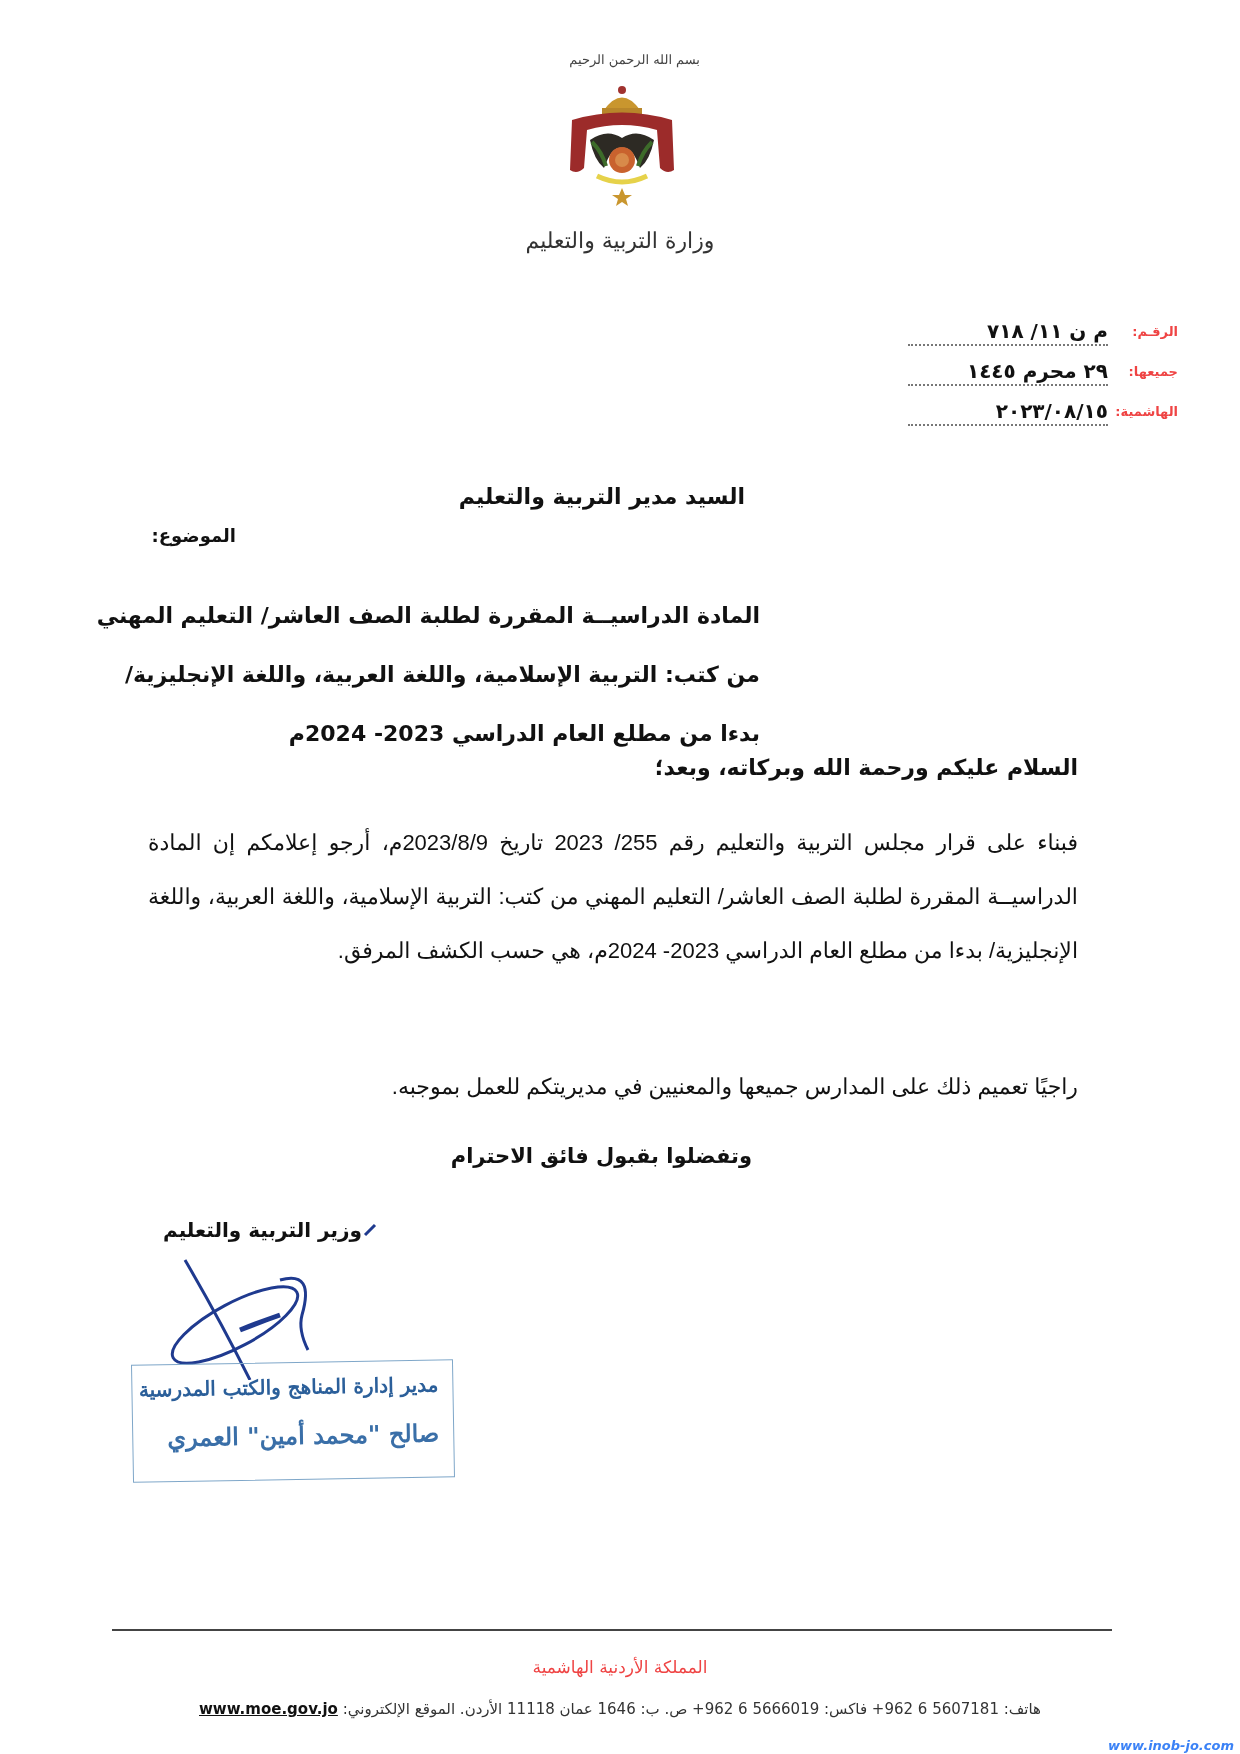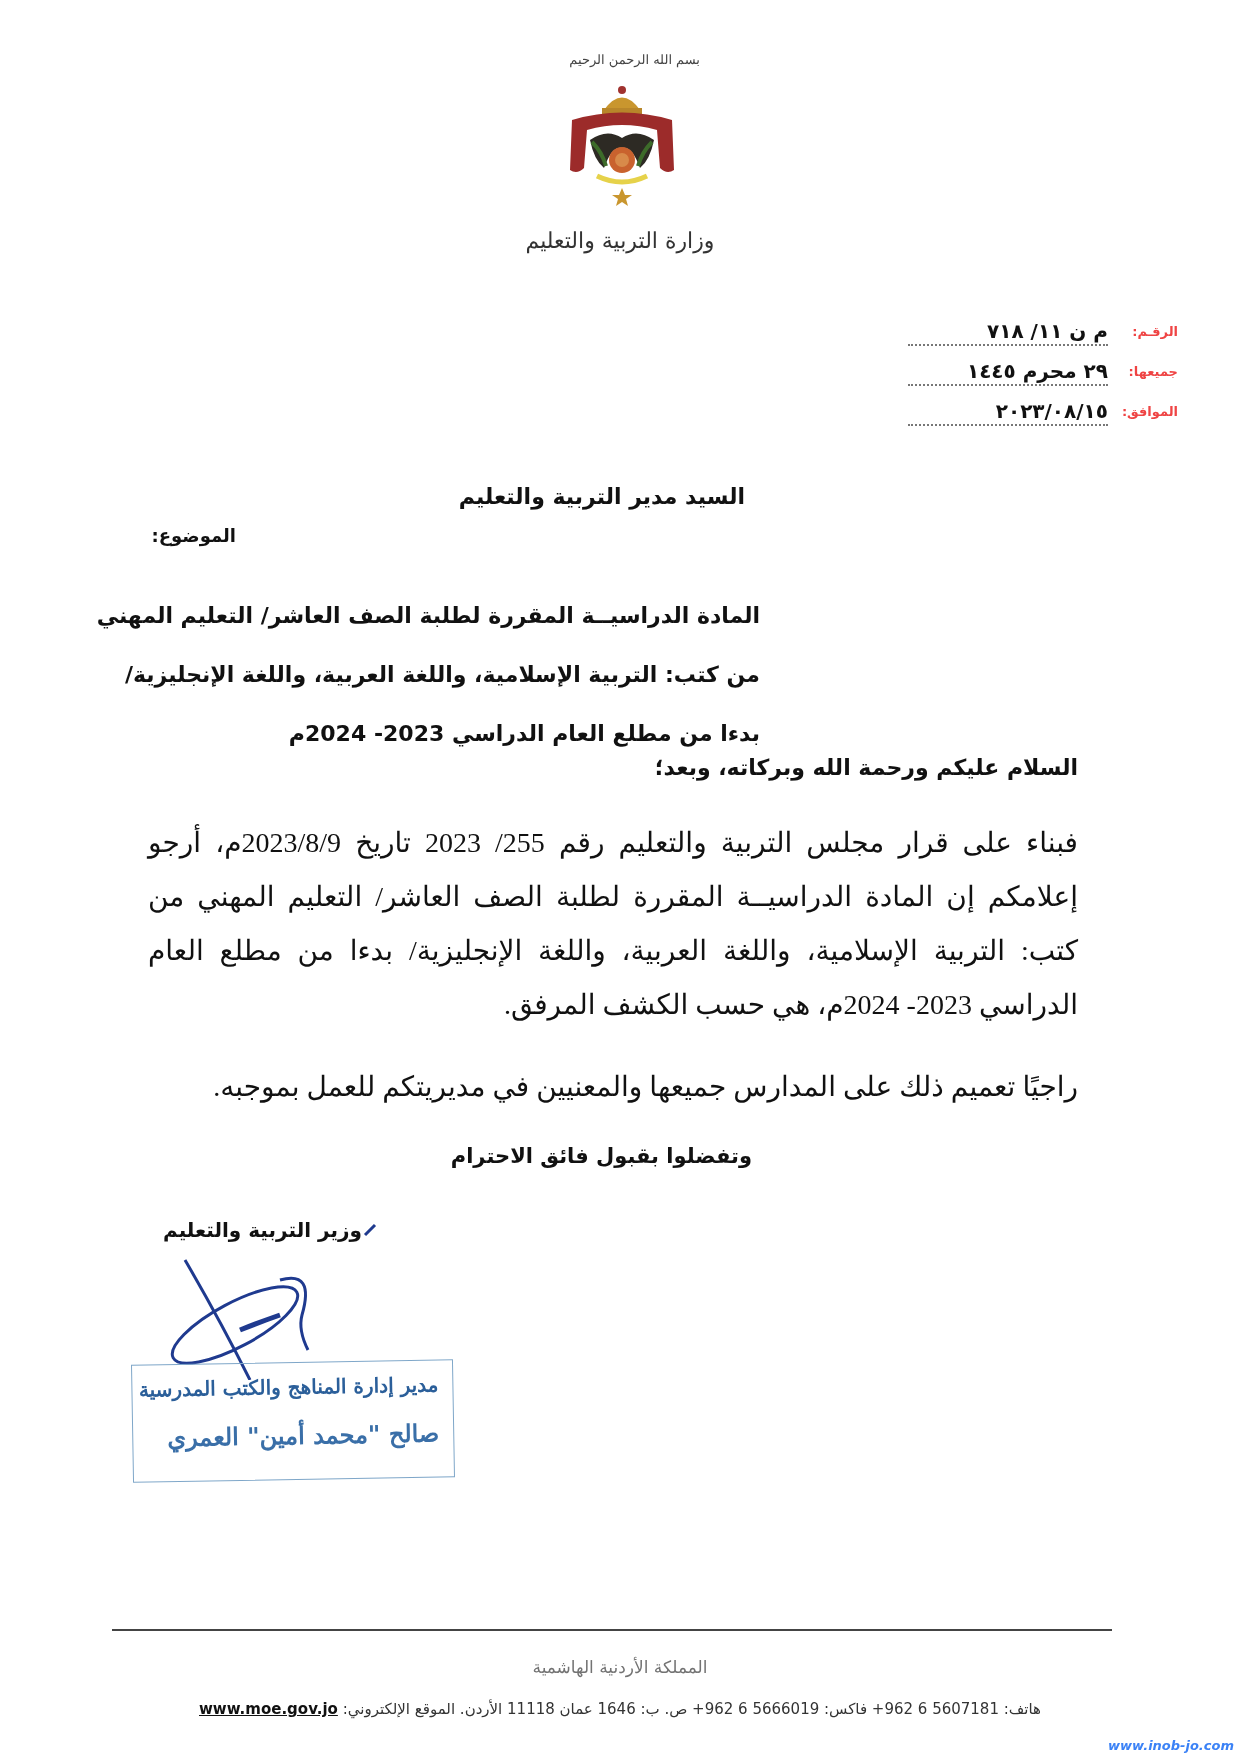--- a/index.html
+++ b/index.html
@@ -19,33 +19,33 @@
     
     .ref-row { right: 62px; width: 300px; height: 34px; text-align: right; }
     .ref-label { position: absolute; right: 0; top: 6px; font-size: 13px; color: #ef4444; font-weight: bold; }
     .ref-value { position: absolute; right: 70px; top: 0; width: 200px; border-bottom: 2px dotted #777; font-size: 20px; font-weight: bold; text-align: right; line-height: 26px; }
 
     
     .addressee { right: 495px; top: 468px; font-size: 22px; font-weight: bold; margin-top: 16px; }
     .subject-label { right: 1004px; top: 525px; font-size: 18px; font-weight: bold; }
     .subject-line { right: 480px; font-size: 22px; font-weight: bold; white-space: nowrap; margin-top: 35px; }
     .greeting { right: 162px; top: 755px; font-size: 22px; font-weight: bold; }
-    .para { right: 162px; width: 930px; font-size: 28px; line-height: 54px; text-align: justify; font-family: Liberation Serif, serif; }
+    .para { right: 162px; width: 930px; font-size: 22px; line-height: 54px; text-align: justify; font-family: Liberation Sans, sans-serif; }
     .closing { right: 488px; top: 1144px; font-size: 21px; font-weight: bold; }
     .minister-title { left: 135px; top: 1218px; font-size: 20px; font-weight: bold; margin-left: 28px; }
 
     
     .signature { left: 130px; top: 1210px; width: 280px; height: 170px; }
     .stamp { left: 132px; top: 1362px; width: 320px; height: 116px; border: 1.5px solid #7fa7c9; transform: rotate(-1deg); }
     .stamp-line1 { position: absolute; right: 14px; top: 12px; font-size: 20px; color: #2b5f9a; font-weight: bold; font-family: "DejaVu Serif", serif; }
     .stamp-line2 { position: absolute; right: 14px; top: 58px; font-size: 24px; color: #3a6fa8; font-weight: bold; font-family: "DejaVu Serif", serif; }
 
     
     .footer-rule { left: 112px; top: 1629px; width: 1000px; height: 0; border-top: 2px solid #444; }
-    .footer-kingdom { left: 520px; top: 1657px; width: 200px; text-align: center; font-size: 17px; color: #737373; font-family: "DejaVu Serif", serif; }
+    .footer-kingdom { left: 520px; top: 1657px; width: 200px; text-align: center; font-size: 17px; color: #ef4444; font-family: "DejaVu Serif", serif; }
     .footer-contact { left: 170px; top: 1700px; width: 900px; text-align: center; font-size: 15px; color: #333; white-space: nowrap; }
     .footer-contact .url { font-weight: bold; text-decoration: underline; color: #111; }
     .watermark { right: 6px; top: 1738px; font-size: 13px; font-weight: bold; font-style: italic; color: #3b82f6; }
   </style>
 </head>
 <body>
 
 <div class="abs basmala rtl">بسم الله الرحمن الرحيم</div>
 
 <svg class="abs emblem" viewBox="0 0 120 130">
@@ -72,21 +72,21 @@
 
 <div class="abs ref-row rtl" style="top:318px;">
   <span class="ref-label">الرقـم:</span>
   <span class="ref-value">م ن ١١/ ٧١٨</span>
 </div>
 <div class="abs ref-row rtl" style="top:358px;">
   <span class="ref-label">جميعها:</span>
   <span class="ref-value">٢٩ محرم ١٤٤٥</span>
 </div>
 <div class="abs ref-row rtl" style="top:398px;">
-  <span class="ref-label">الموافق:</span>
+  <span class="ref-label">الهاشمية:</span>
   <span class="ref-value">٢٠٢٣/٠٨/١٥</span>
 </div>
 
 <div class="abs addressee rtl">السيد مدير التربية والتعليم</div>
 <div class="abs subject-label rtl" style="right:1004px;">الموضوع:</div>
 <div class="abs subject-line rtl" style="top:568px;">المادة الدراسيــة المقررة لطلبة الصف العاشر/ التعليم المهني</div>
 <div class="abs subject-line rtl" style="top:627px;">من كتب: التربية الإسلامية، واللغة العربية، واللغة الإنجليزية/</div>
 <div class="abs subject-line rtl" style="top:686px;">بدءا من مطلع العام الدراسي 2023- 2024م</div>
 
 <div class="abs greeting rtl">السلام عليكم ورحمة الله وبركاته، وبعد؛</div>

